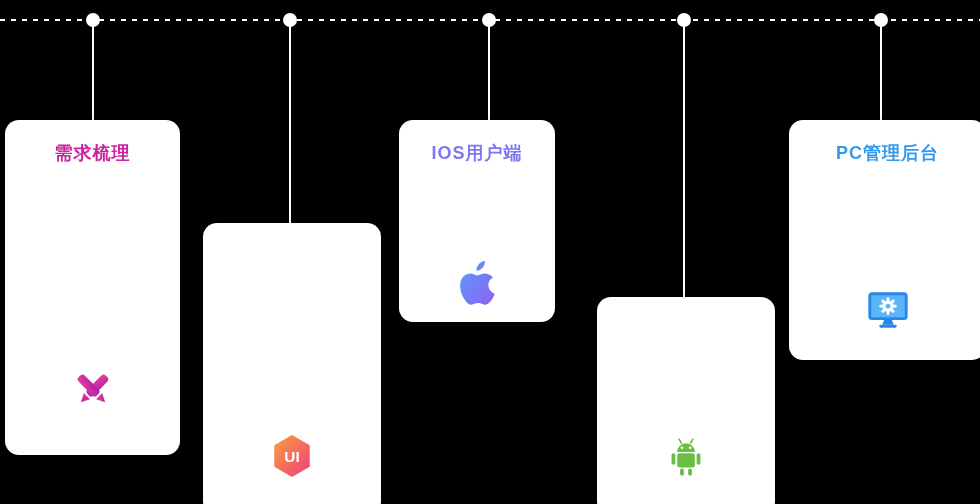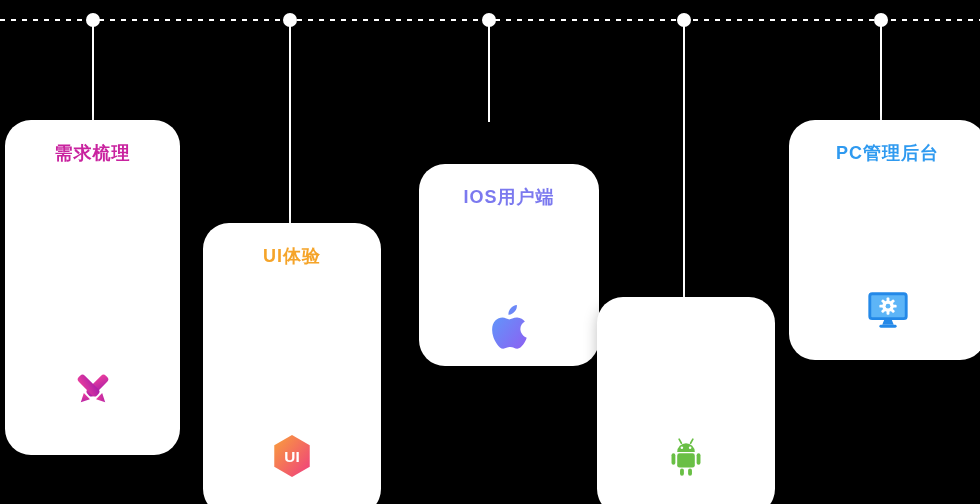--- a/index.html
+++ b/index.html
@@ -36,26 +36,26 @@
     background: #ffffff;
   }
   .node.n1 { left: 86px; }
   .node.n2 { left: 283px; }
   .node.n3 { left: 482px; }
   .node.n4 { left: 677px; }
   .node.n5 { left: 874px; }
   .card {
     position: absolute;
     background: #ffffff;
-    border-radius: 26px;
+    border-radius: 14px;
     box-shadow: 0 4px 14px rgba(0,0,0,0.25);
   }
   .card1 { left: 5px;   top: 120px; width: 175px; height: 335px; }
   .card2 { left: 203px; top: 223px; width: 178px; height: 292px; }
-  .card3 { left: 419px; top: 120px; width: 180px; height: 202px; margin-top: 44px; }
+  .card3 { left: 399px; top: 120px; width: 156px; height: 202px; }
   .card4 { left: 597px; top: 297px; width: 178px; height: 218px; }
   .card5 { left: 789px; top: 120px; width: 197px; height: 240px; }
   .card-title {
     position: absolute;
     top: 24px; left: 0; right: 0;
     text-align: center;
     font-size: 18px;
     font-weight: bold;
     letter-spacing: 1px;
     line-height: 18px;
@@ -113,21 +113,20 @@
           <g transform="rotate(-45 24 24)">
             <rect x="19.5" y="4" width="9" height="27" rx="3.5"></rect>
             <path d="M19.5 33 L28.5 33 L24 42 Z"></path>
           </g>
         </g>
       </svg>
     </div>
   </div>
 
   <div class="card card2">
-    <div class="card-title" style="color: rgb(245, 164, 41);">UI体验</div>
     <div class="card-icon">
       <svg viewBox="0 0 48 48" width="46" height="46" aria-hidden="true">
         <defs>
           <linearGradient id="grad-ui" x1="0" y1="0" x2="1" y2="1">
             <stop offset="0" stop-color="#f9a13a"></stop>
             <stop offset="1" stop-color="#ef3d7f"></stop>
           </linearGradient>
         </defs>
         <path d="M24 2 L42.5 12.8 V35.2 L24 46 L5.5 35.2 V12.8 Z" fill="url(#grad-ui)"></path>
         <text x="24" y="30.5" text-anchor="middle" font-family="Liberation Sans, sans-serif" font-size="16" font-weight="bold" fill="#ffffff">UI</text>

